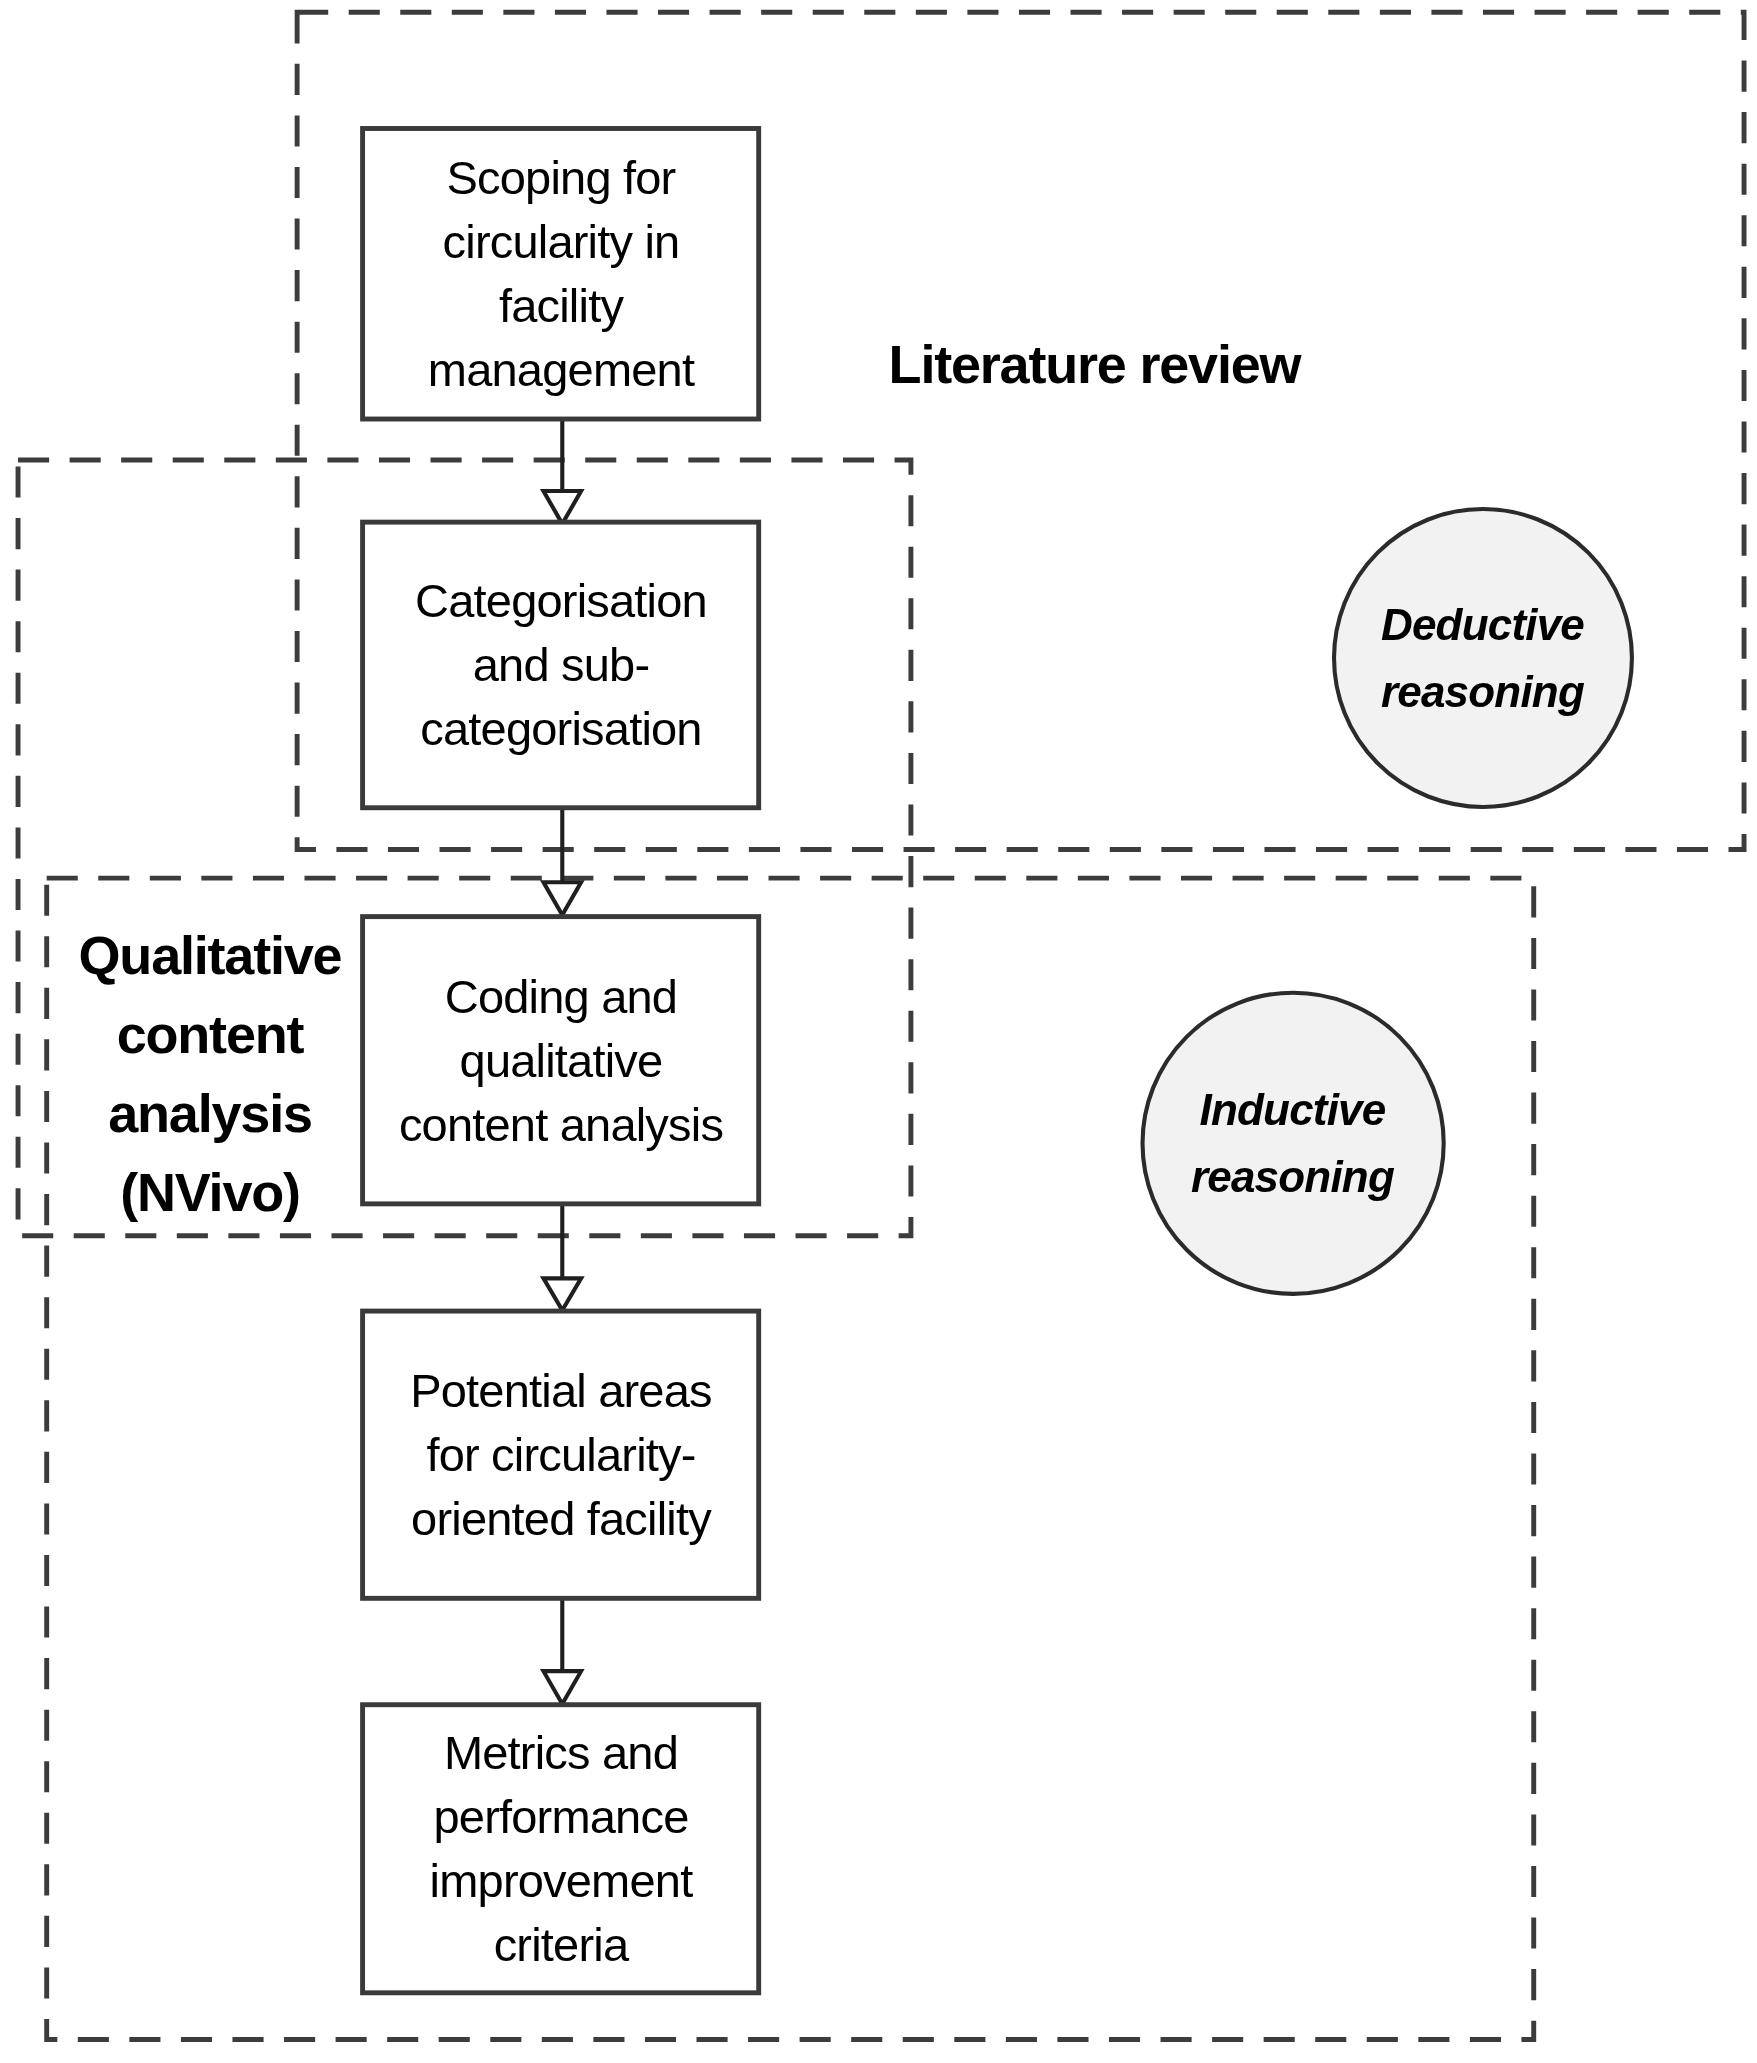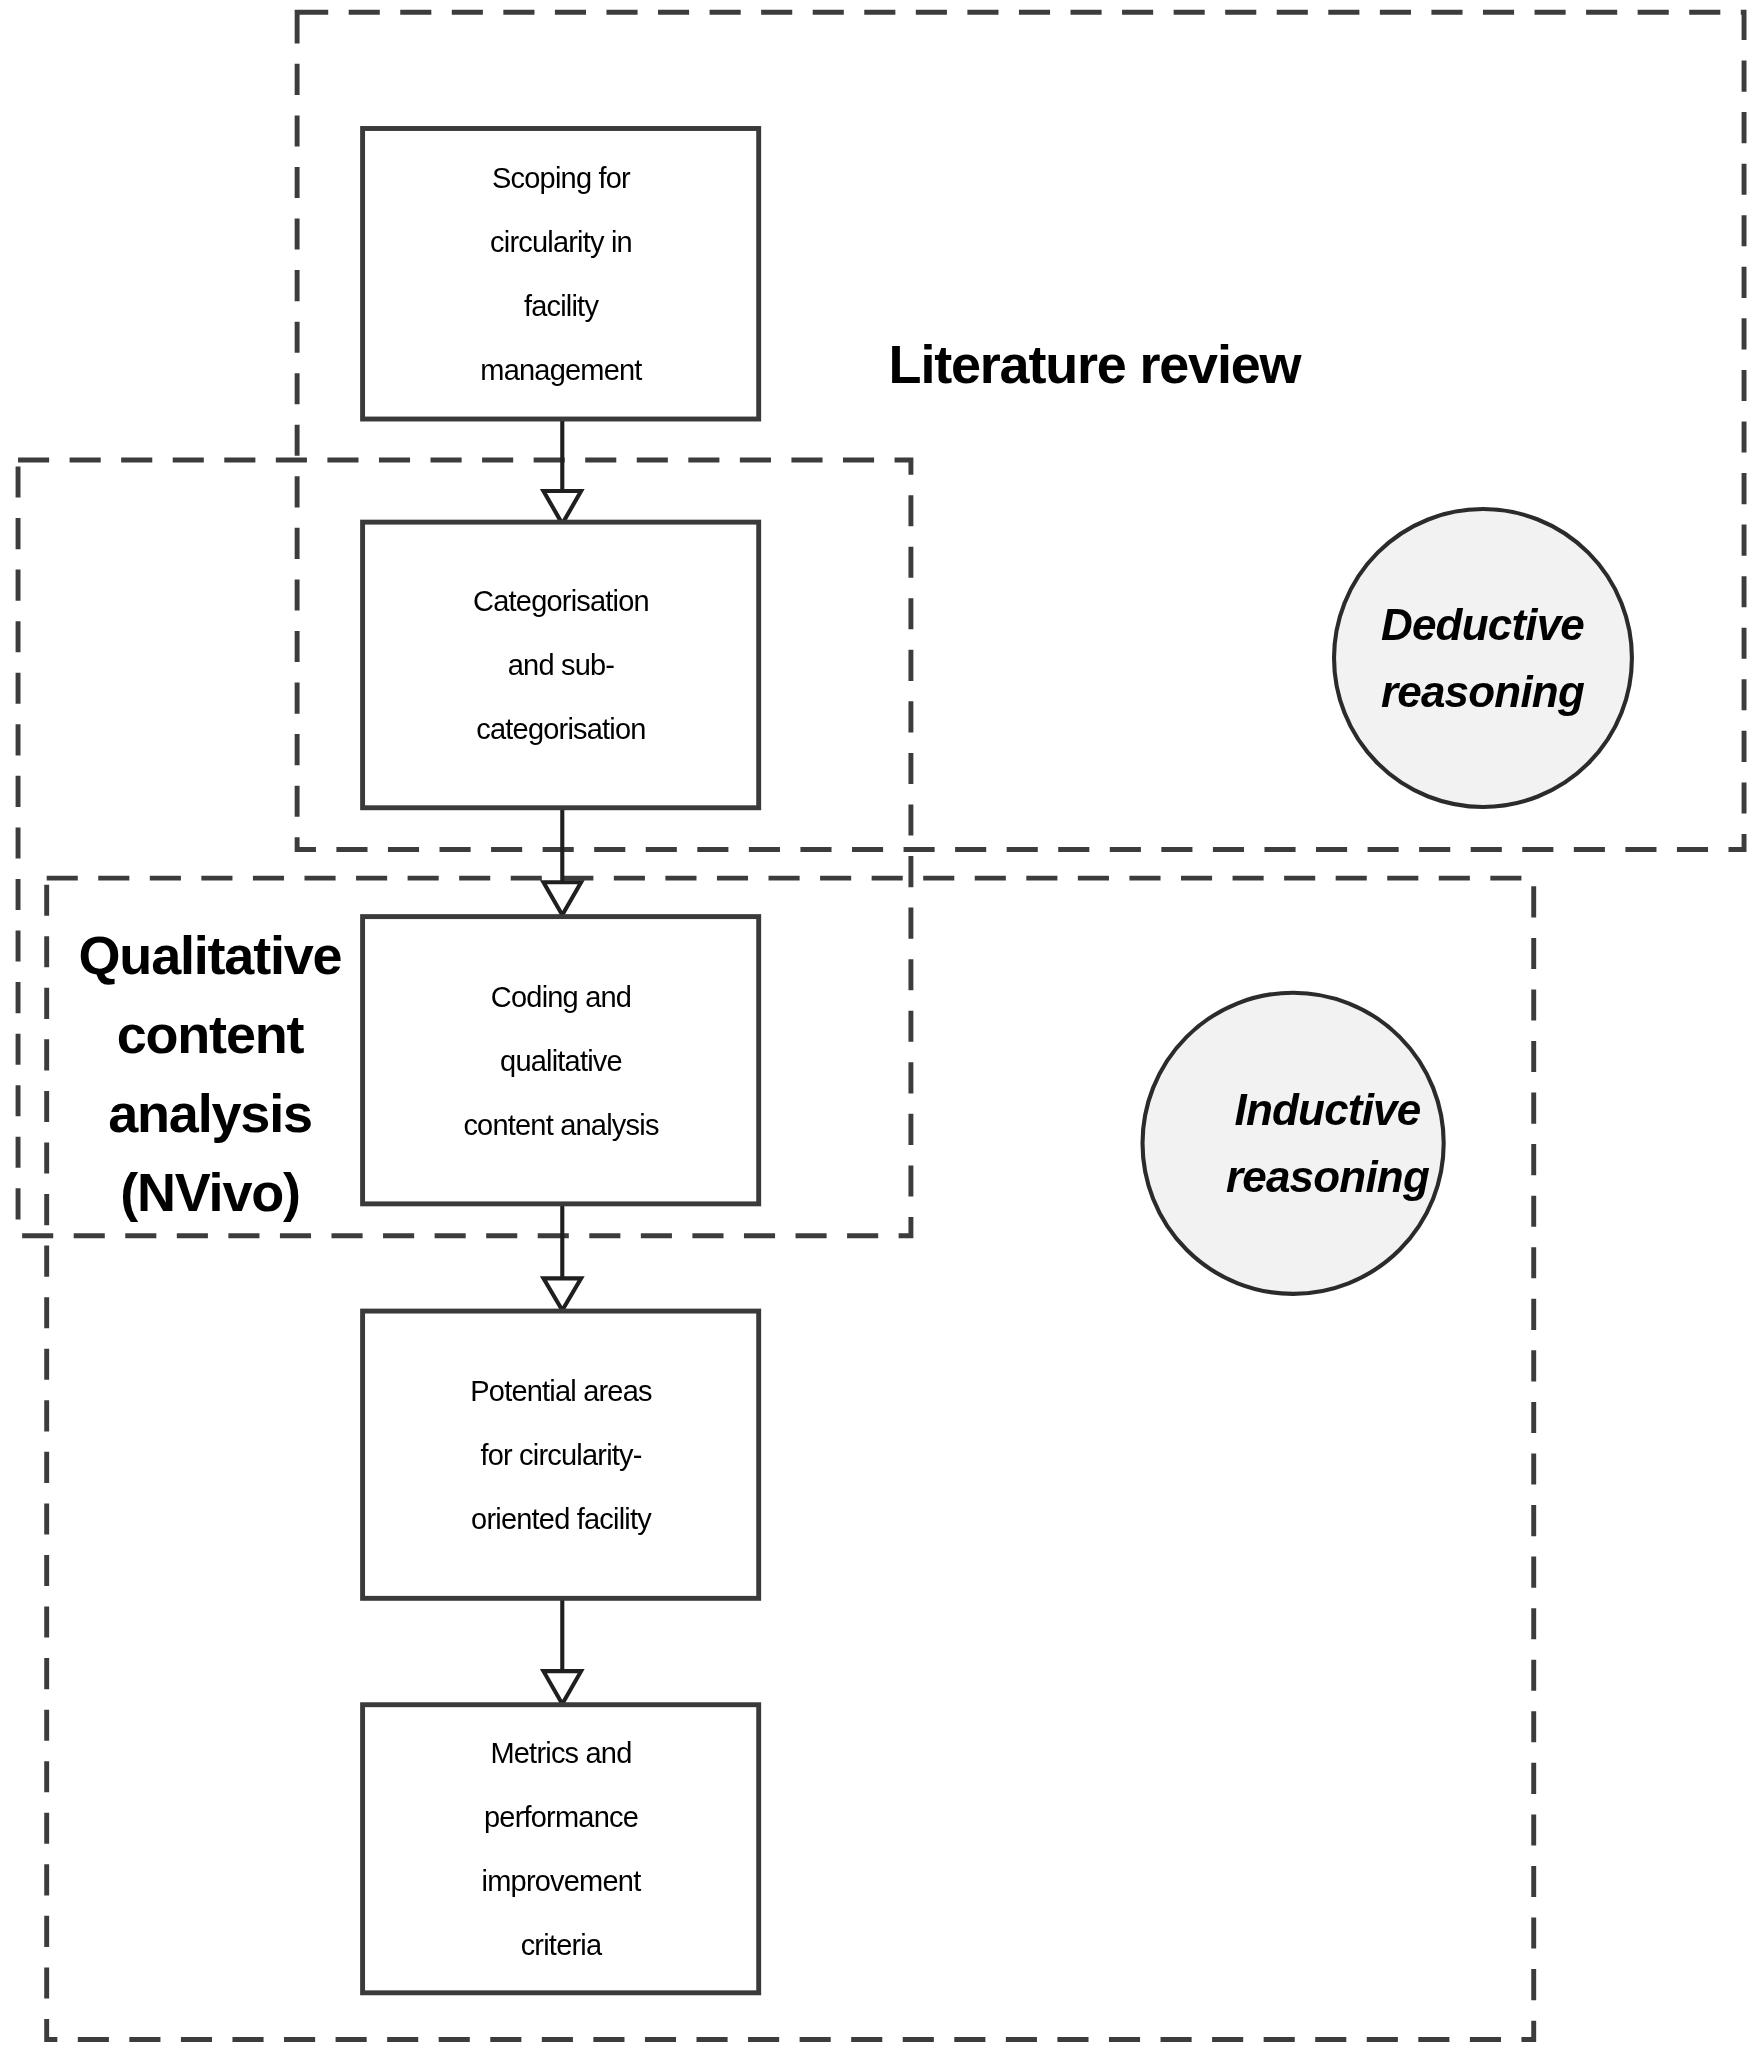--- a/index.html
+++ b/index.html
@@ -24,21 +24,21 @@
   .label {
     position: absolute;
     display: flex;
     align-items: center;
     justify-content: center;
     text-align: center;
     white-space: pre-line;
     color: #000000;
   }
   .box-label {
-    font-size: 29px;
+    font-size: 47px;
     line-height: 64px;
     font-weight: 400;
     letter-spacing: -0.8px;
   }
   .region-label {
     font-size: 54px;
     line-height: 79px;
     font-weight: 700;
     letter-spacing: -1.2px;
   }
@@ -107,17 +107,17 @@
 criteria</div>
 
   <div class="label region-label" style="left:849px; top:330px; width:491px; height:69px;">Literature review</div>
   <div class="label region-label" style="left:22px; top:914px; width:376px; height:319px;">Qualitative
 content
 analysis
 (NVivo)</div>
 
   <div class="label circle-label" style="left:1319px; top:527px; width:327px; height:262px;text-align:center;">Deductive
 reasoning</div>
-  <div class="label circle-label" style="left:1164px; top:1012px; width:327px; height:262px;">Inductive
+  <div class="label circle-label" style="left:1129px; top:1012px; width:327px; height:262px;">Inductive
 reasoning</div>
 
 </div>
 
 
 </body></html>

